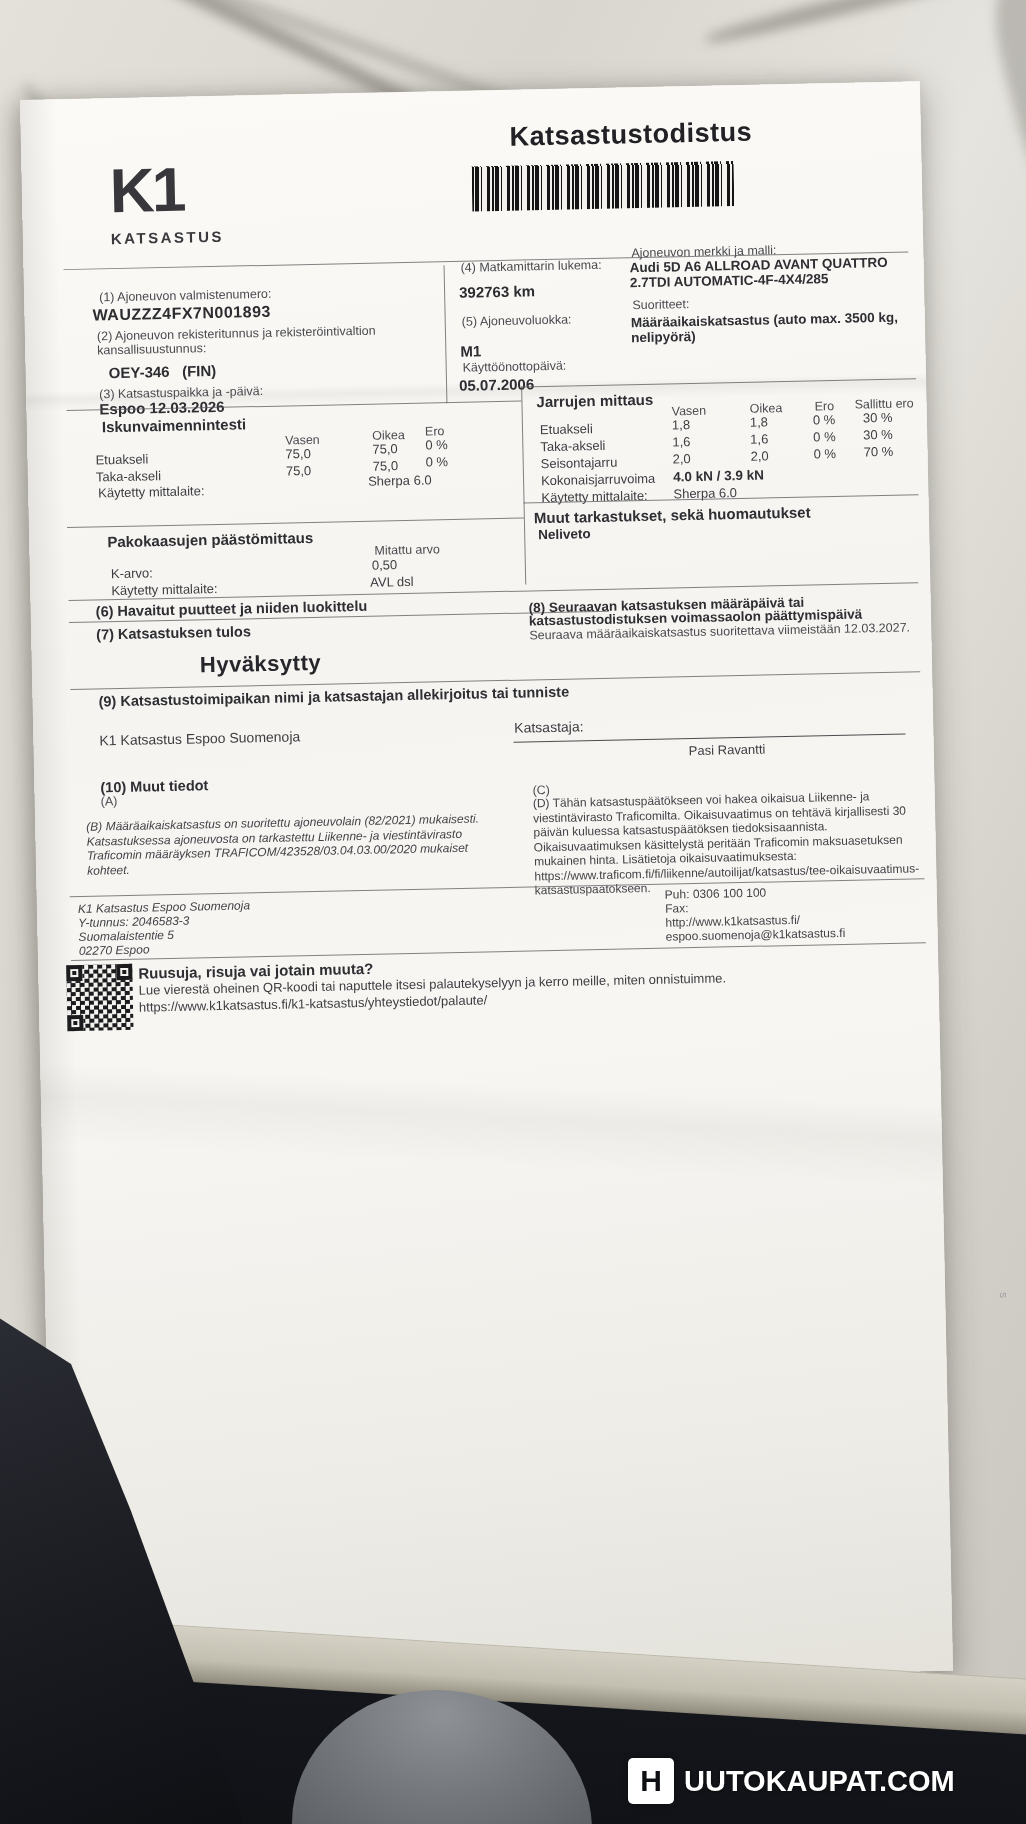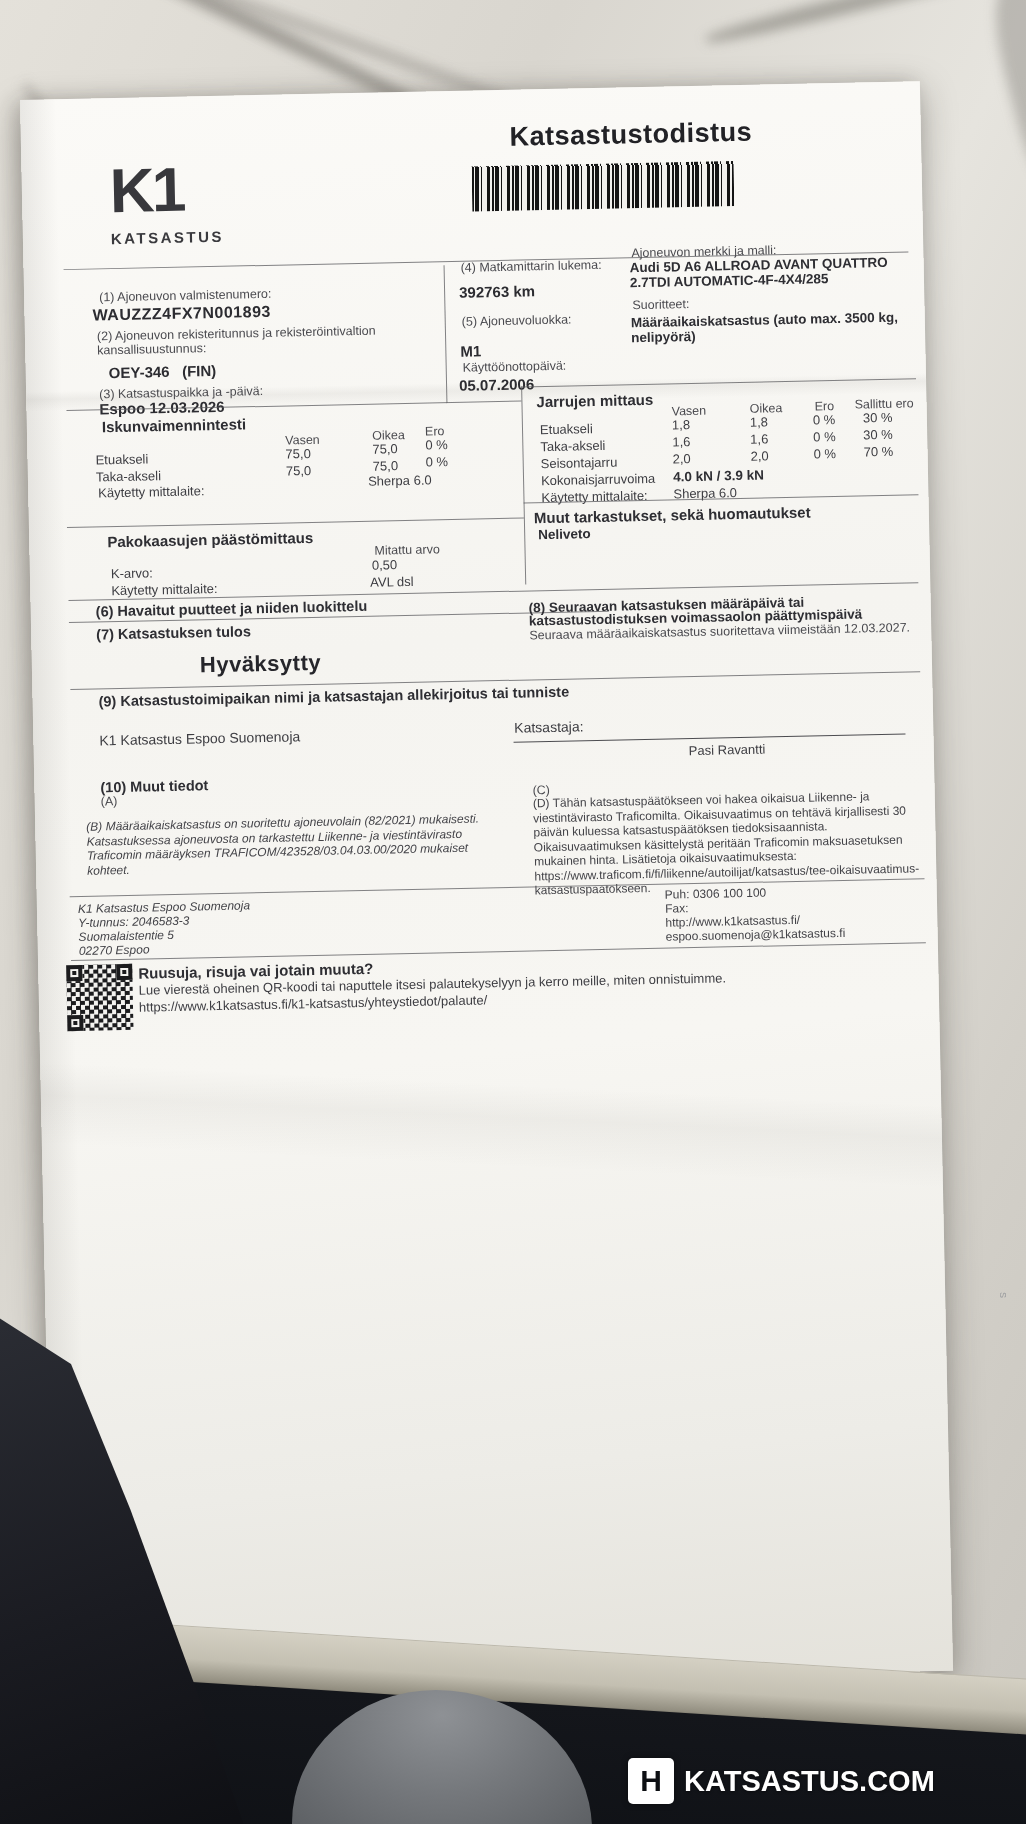--- a/index.html
+++ b/index.html
@@ -233,15 +233,15 @@
 
   <div class="tabletop"></div>
   <div class="dark-floor"></div>
   <div class="trousers"></div>
   <div class="cushion"></div>
 
   <div class="watermark">
     <div class="wm-icon">
       <span>H</span>
     </div>
-    <div class="wm-text">KATSASTUS.COM</div>
+    <div class="wm-text">UUTOKAUPAT.COM</div>
   </div>
 </div>
 
 </body></html>

